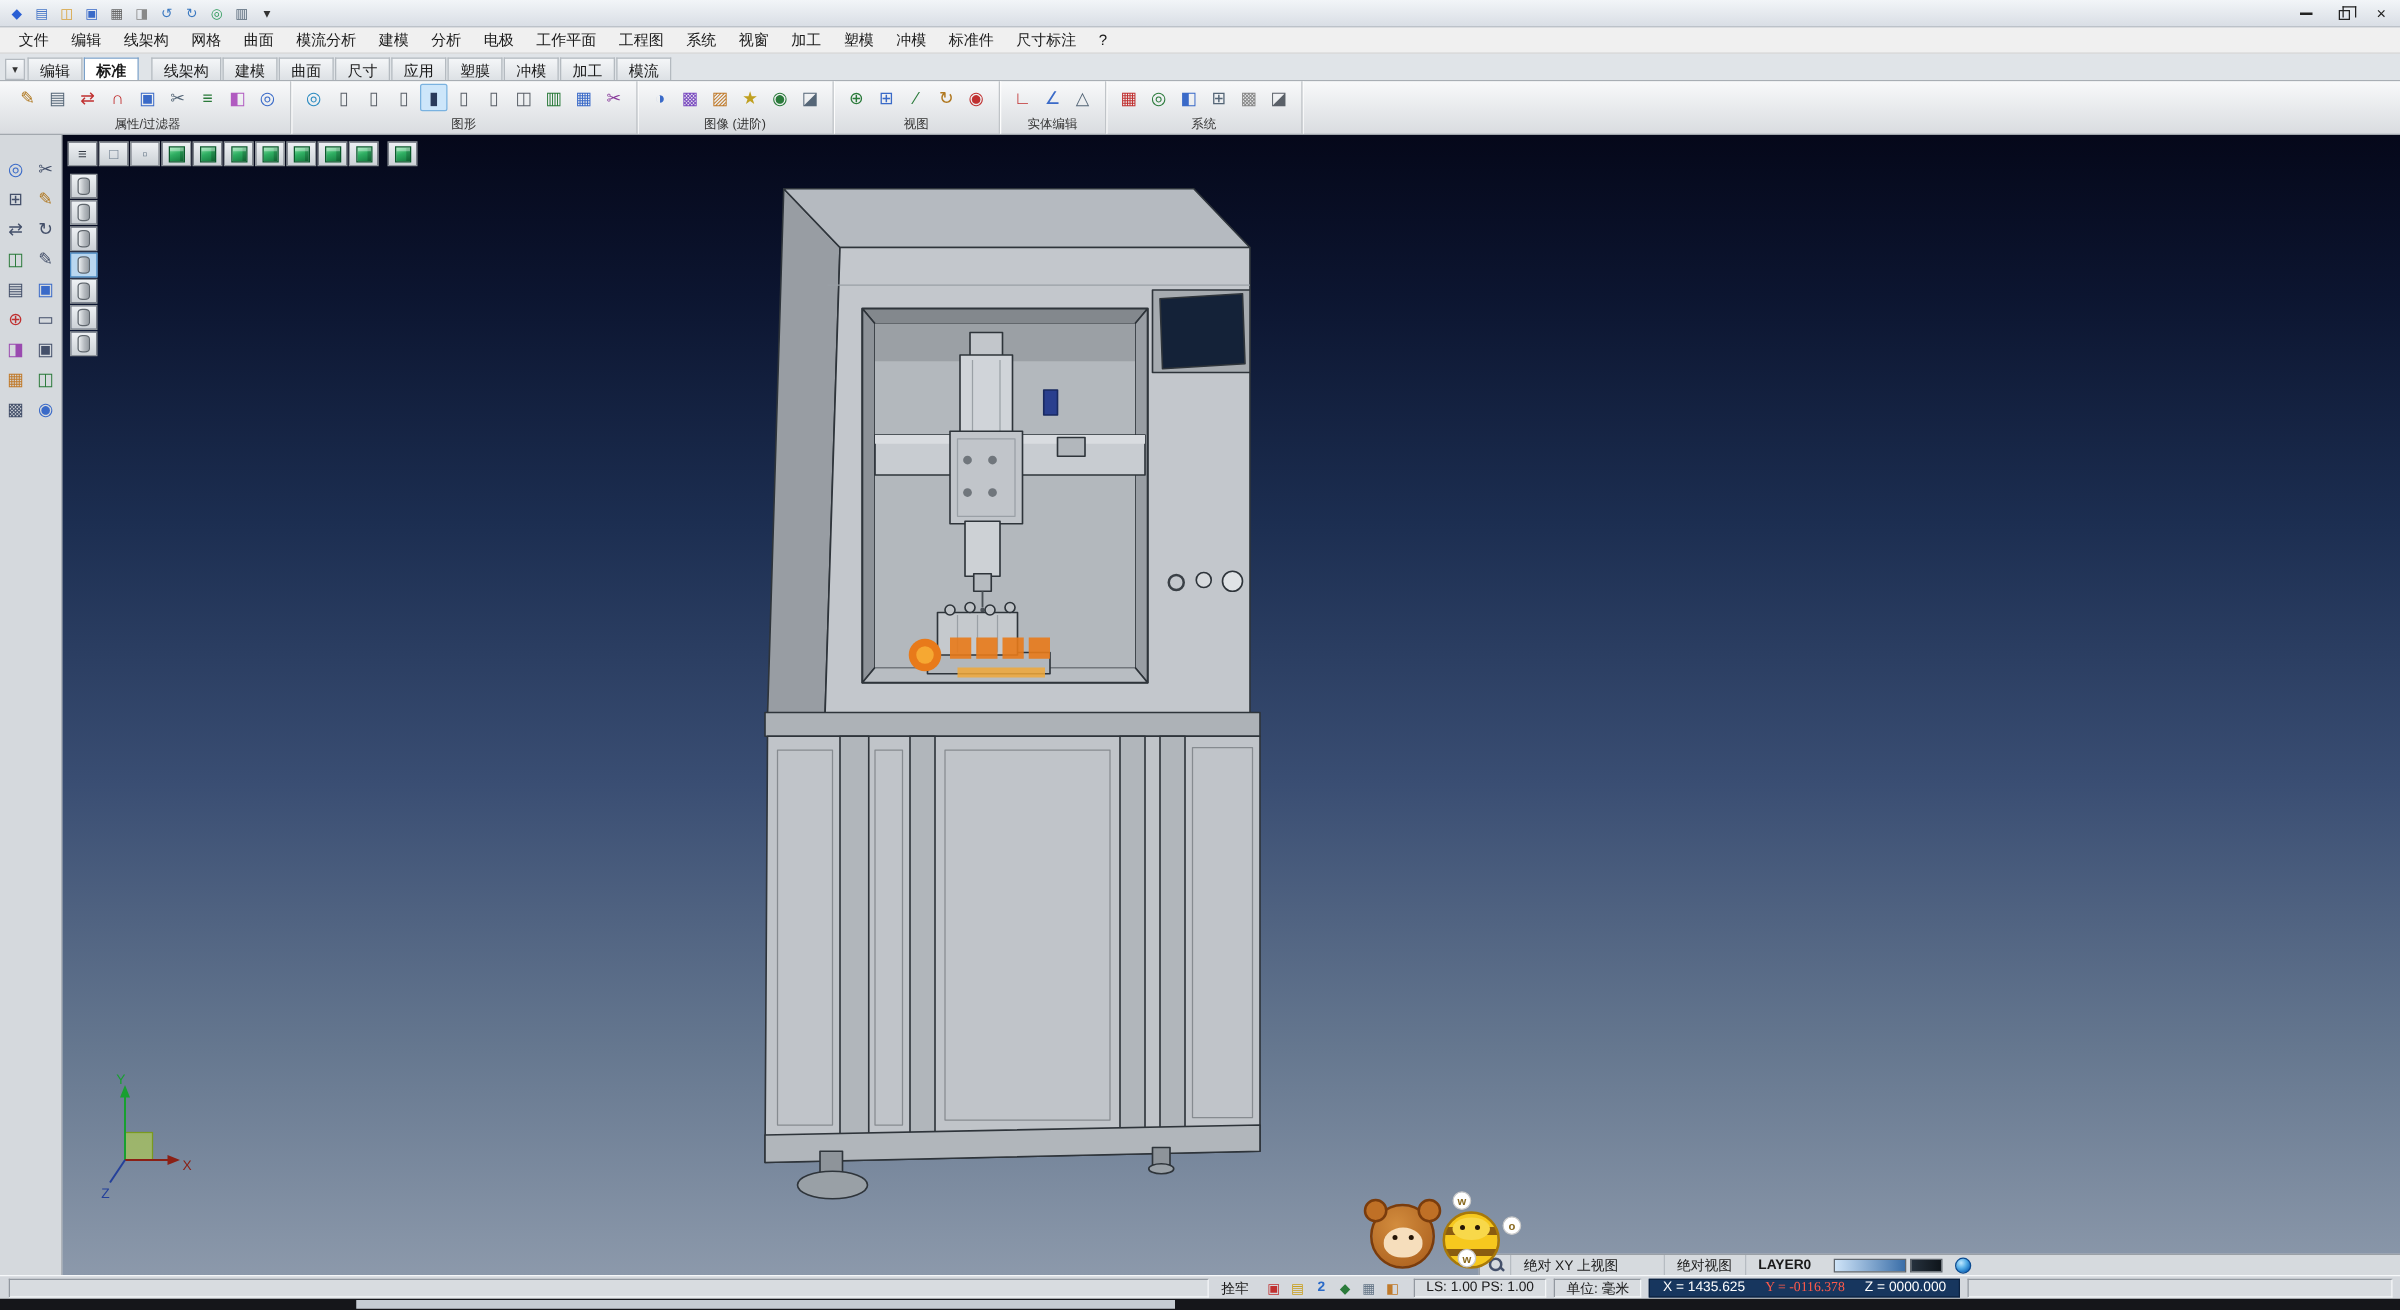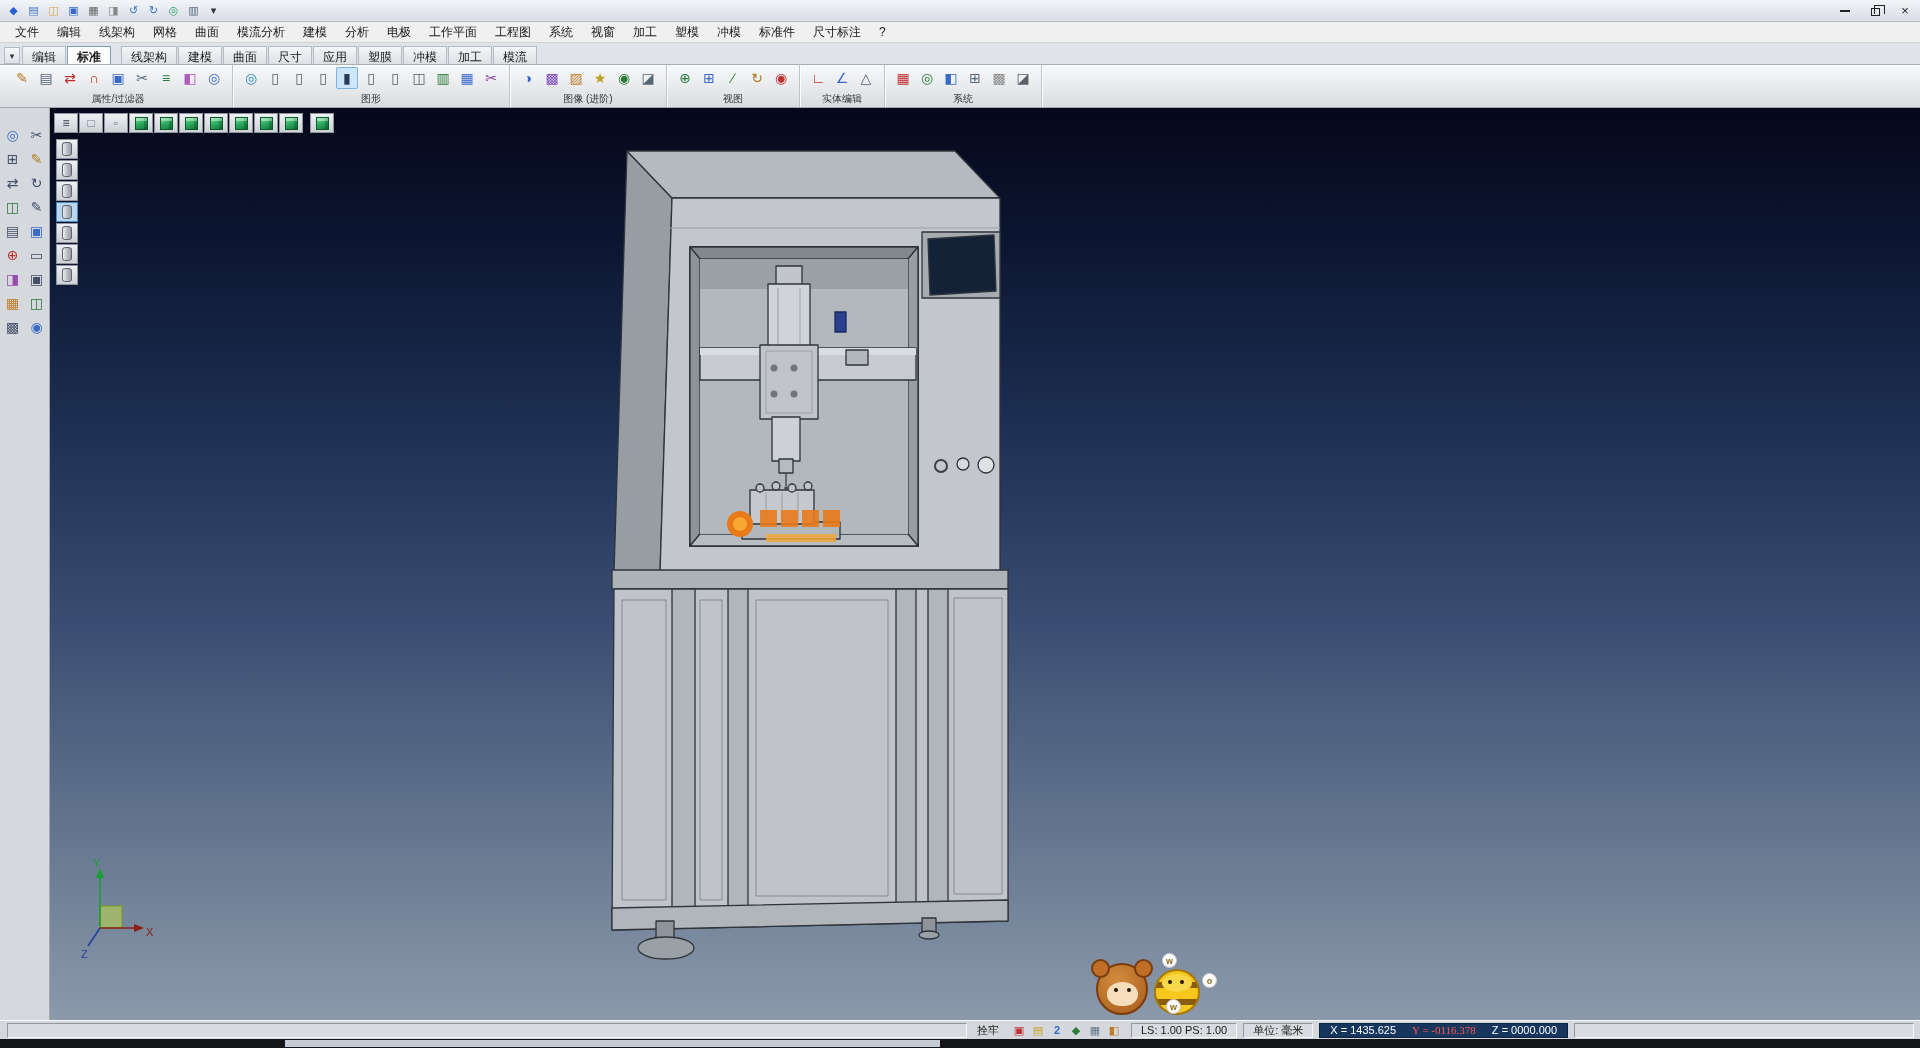--- a/index.html
+++ b/index.html
@@ -469,20 +469,30 @@
   <div class="mascots">
     <div class="mascot monkey">
         <div class="face"></div>
       </div>
     <div class="mascot bee"></div>
     <span class="badge b1">w</span>
     <span class="badge b2">o</span>
     <span class="badge b3">w</span>
   </div>
 
+  <div class="infobar">
+    <span class="mag"></span>
+    <span class="ib-seg">绝对 XY 上视图</span>
+    <span class="ib-gap"></span>
+    <span class="ib-seg">绝对视图</span>
+    <span class="ib-seg layer">LAYER0</span>
+    <span class="swatch blue"></span>
+    <span class="swatch dark"></span>
+    <span class="globe"></span>
+  </div>
 
   <div class="statusbar">
     <div class="sb-msg sunken"></div>
     <span class="sb-lock">拴牢</span>
     <div class="sb-icons" id="status-icons">
         <span class="sb-icon" style="color: rgb(192, 48, 48);">▣</span>
         <span class="sb-icon" style="color: rgb(200, 160, 32);">▤</span>
         <span class="sb-icon" style="color: rgb(42, 106, 200);">2</span>
         <span class="sb-icon" style="color: rgb(42, 122, 58);">◆</span>
         <span class="sb-icon" style="color: rgb(102, 119, 136);">▦</span>

